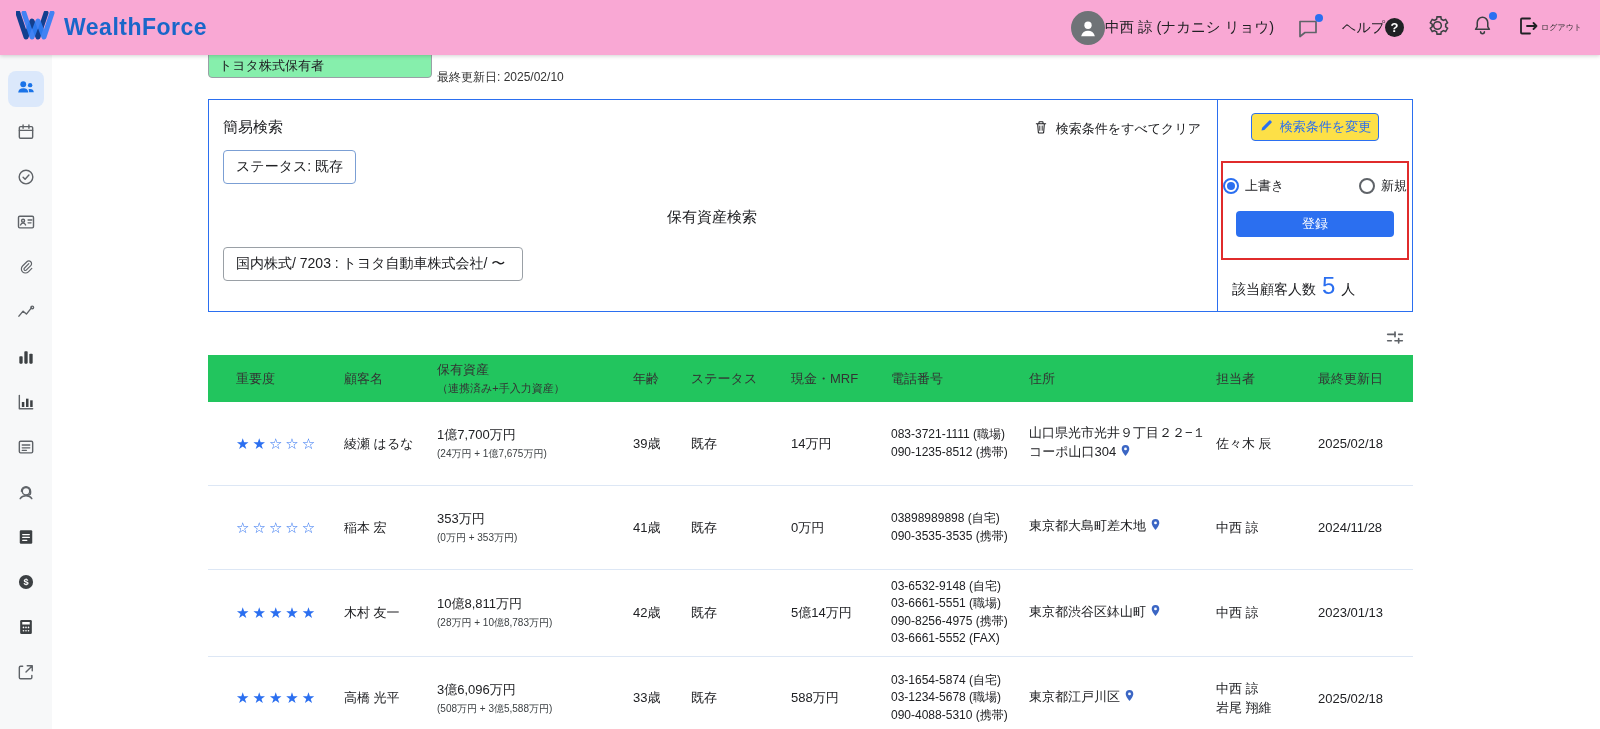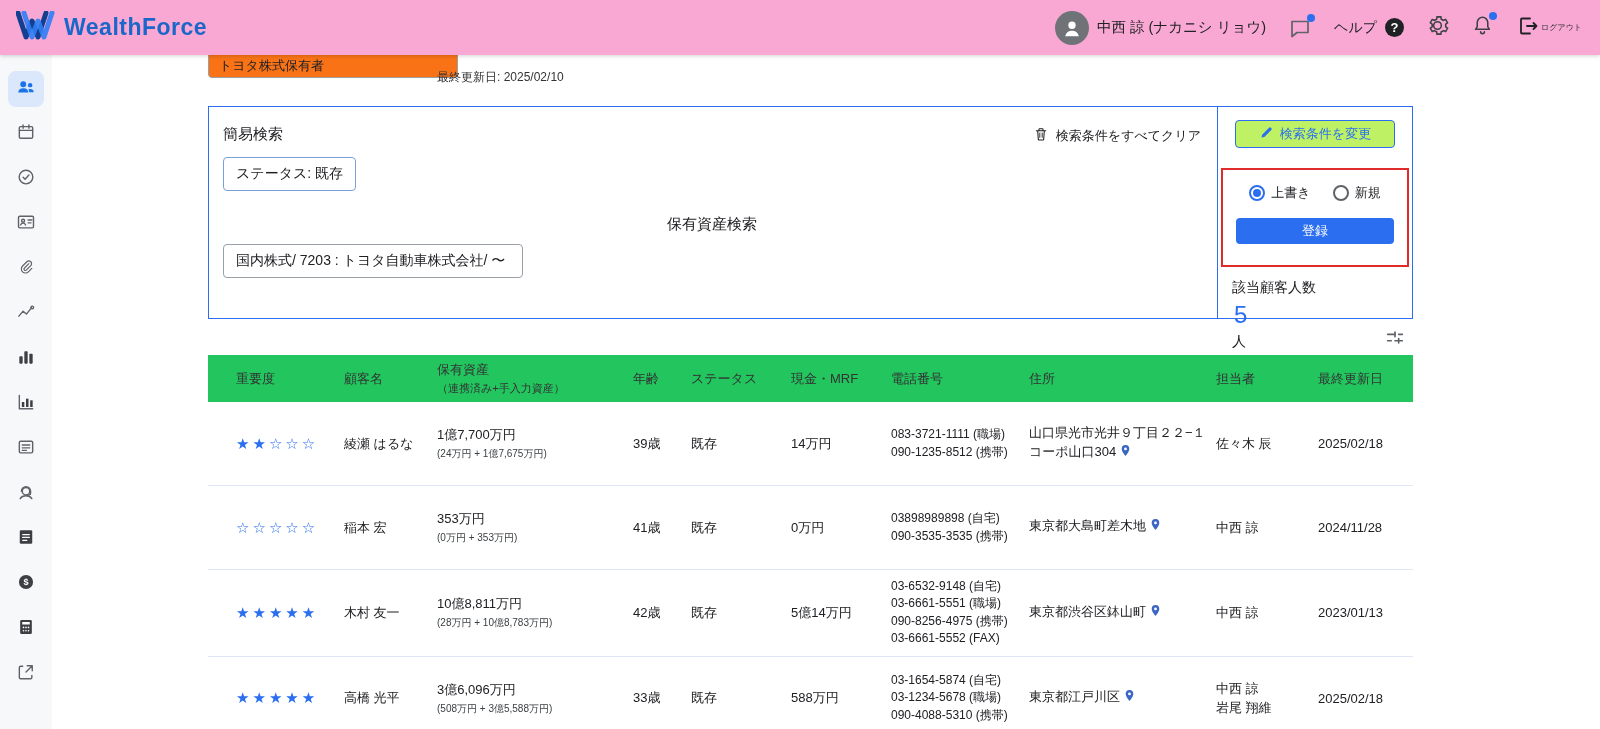--- a/index.html
+++ b/index.html
@@ -7,21 +7,21 @@
     font-family:"Liberation Sans","DejaVu Sans",sans-serif; color:#202124; }
   .page { position:relative; width:1600px; height:729px; }
 
   
   .header { position:absolute; top:0; left:0; right:0; height:55px; background:#f9a8d4;
     z-index:20; display:flex; align-items:center; justify-content:space-between;
     padding:0 18px 0 16px; box-shadow:0 1px 4px rgba(0,0,0,.18); }
   .logo { display:flex; align-items:center; gap:6px; }
   .logo-text { font-size:23px; font-weight:bold; color:#1a66c9; letter-spacing:.5px; }
   .hdr-right { display:flex; align-items:center; gap:22px; }
-  .hdr-item { display:flex; align-items:center; gap:8px; cursor:pointer; }
+  .hdr-item { display:flex; align-items:center; cursor:pointer; }
   .avatar { width:34px; height:34px; border-radius:50%; background:#6f7377; display:flex;
     align-items:center; justify-content:center; }
   .user-name { font-size:14.5px; color:#202124; }
   .icon-btn { position:relative; display:flex; align-items:center; justify-content:center; }
   .dot { position:absolute; top:-2px; right:-3px; width:8px; height:8px; border-radius:50%;
     background:#2b6ff0; }
   .help-q { width:19px; height:19px; border-radius:50%; background:#202124; color:#fff;
     font-size:13px; font-weight:bold; display:flex; align-items:center; justify-content:center; }
   .help-label { font-size:14px; }
   .logout { display:flex; flex-direction:row; align-items:center; gap:1px; }
@@ -32,55 +32,55 @@
     display:flex; flex-direction:column; align-items:center; padding-top:16px; gap:9px; z-index:10; }
   .side-item { width:36px; height:36px; border-radius:8px; display:flex; align-items:center;
     justify-content:center; cursor:pointer; flex:0 0 auto; }
   .side-item.active { background:#dbe8fb; }
   .icon-stroke { stroke:#5f6368; fill:none; stroke-width:1.7; stroke-linecap:round; stroke-linejoin:round; }
   .icon-dark { fill:#3c4043; }
 
   
   .main { position:absolute; left:52px; top:0; right:0; bottom:0; }
 
-  .saved-search { position:absolute; left:156px; top:44px; width:250px; height:34px;
+  .saved-search { position:absolute; left:156px; top:44px; width:224px; height:34px;
     border:1px solid #9aa0a6; border-radius:4px; font-size:13px; padding:12px 10px 4px;
-    color:#202124; background:#f97316; white-space:nowrap; overflow:hidden; }
+    color:#202124; background:#86efac; white-space:nowrap; overflow:hidden; }
   .last-updated { position:absolute; left:385px; top:69px; font-size:12px; color:#333; }
 
   
-  .panel { position:absolute; left:156px; top:106px; width:1205px; height:213px;
+  .panel { position:absolute; left:156px; top:99px; width:1205px; height:213px;
     border:1px solid #2b6ff0; background:#fff; display:flex; }
   .panel-left { position:relative; flex:1 1 auto; padding:18px 16px 0 14px; }
   .panel-title { font-size:15px; color:#202124; }
   .chip { display:inline-block; margin-top:13px; padding:7px 12px; border:1px solid #7b9fd4;
     border-radius:4px; font-size:14px; color:#202124; background:#fff; }
   .asset-label { margin-top:24px; font-size:15px;text-align:center; }
-  .asset-box { display:inline-block; margin-top:10px; padding:7px 12px; border:1px solid #9aa0a6;
+  .asset-box { display:inline-block; margin-top:20px; padding:7px 12px; border:1px solid #9aa0a6;
     border-radius:4px; font-size:14px; color:#202124; min-width:300px; }
   .clear-btn { position:absolute; top:18px; right:16px; display:flex; align-items:center; gap:7px;
     font-size:13px; color:#202124; cursor:pointer; }
 
   .panel-right { width:195px; border-left:1px solid #2b6ff0; padding:13px 0 0; position:relative; }
-  .change-btn { margin:0 auto; width:160px; height:28px; border:1px solid #2b6ff0; border-radius:4px;
-    background:#bef264; color:#2b6ff0; font-size:13px; display:flex; align-items:center;
+  .change-btn { margin:0 auto; width:128px; height:28px; border:1px solid #2b6ff0; border-radius:4px;
+    background:#fde047; color:#2b6ff0; font-size:13px; display:flex; align-items:center;
     justify-content:center; gap:6px; cursor:pointer; }
   .red-box { position:absolute; left:3px; top:61px; width:188px; height:99px;
     border:2px solid #e02b2b; padding:14px 0 0; }
-  .radio-row { display:flex; justify-content:center; gap:22px; align-items:center; }
+  .radio-row { display:flex; justify-content:space-between; gap:22px; align-items:center; }
   .radio-opt { display:flex; align-items:center; gap:6px; font-size:13px; cursor:pointer; }
   .radio-circle { width:16px; height:16px; border-radius:50%; border:2px solid #2b6ff0;
     display:flex; align-items:center; justify-content:center; }
   .radio-circle.unsel { border-color:#5f6368; }
   .radio-circle .rdot { width:8px; height:8px; border-radius:50%; background:#2b6ff0; }
   .register-btn { margin:16px auto 0; width:158px; height:26px; border:none; border-radius:4px;
     background:#2b6ff0; color:#fff; font-size:13px; display:flex; align-items:center;
     justify-content:center; cursor:pointer; }
   .matched { position:absolute; left:14px; top:172px; font-size:14px; color:#202124;
-    display:flex; align-items:baseline; gap:4px; white-space:nowrap;flex-direction:column; }
+    display:flex; align-items:baseline; gap:4px; white-space:nowrap; }
   .matched-count { font-size:24px; color:#2b6ff0; padding:0 2px; }
 
   .tune-wrap { position:absolute; left:1332px; top:327px; width:22px; height:22px; cursor:pointer; }
 
   
   .table { position:absolute; left:156px; top:355px; width:1205px; }
   .t-grid { display:grid; grid-template-columns:108px 93px 196px 58px 100px 100px 138px 187px 102px 95px;
     padding-left:28px; }
   .t-head { background:#22c55e; min-height:45px; align-items:center; }
   .t-head .hcell { font-size:13px; color:#333; padding:6px 6px 6px 0; }

